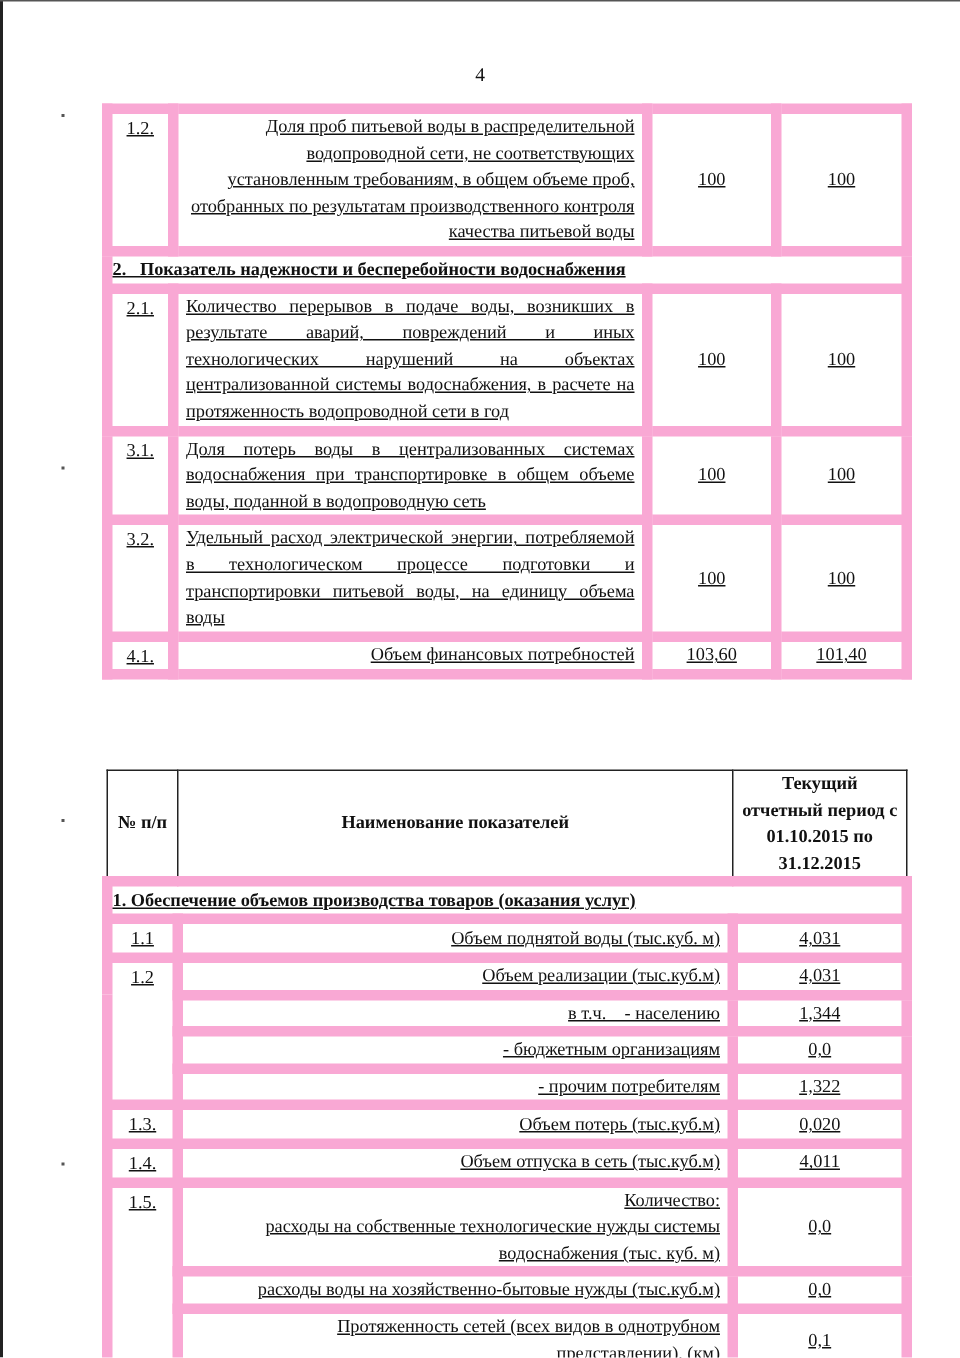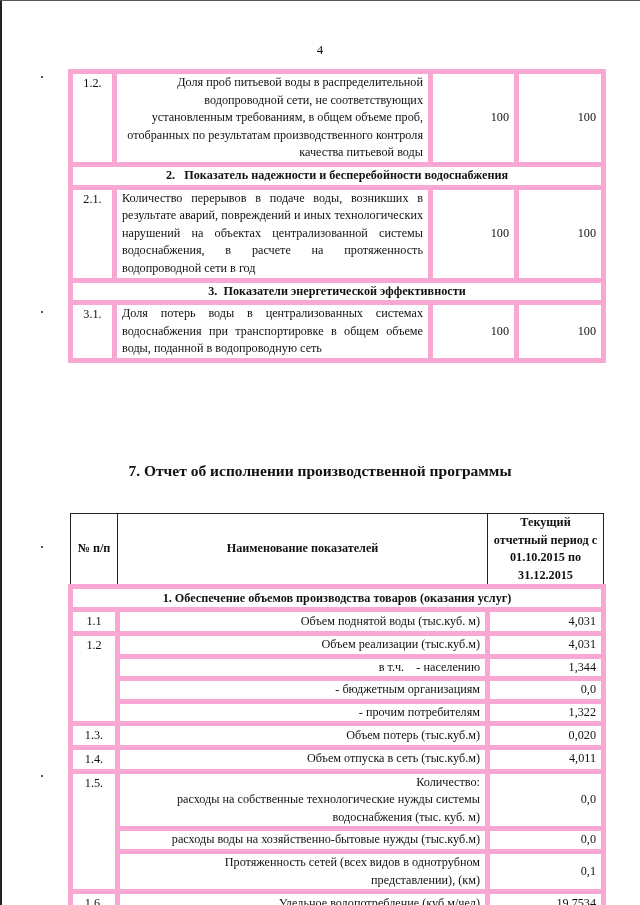--- a/index.html
+++ b/index.html
@@ -4,26 +4,26 @@
 <style>
   html, body { margin:0; padding:0; }
   body {
     width:640px; height:905px; background:#ffffff; position:relative; overflow:hidden;
     font-family:"Liberation Serif", "DejaVu Serif", serif; color:#111;
   }
   .scan-left { position:absolute; left:0; top:0; width:2px; height:905px; background:#222; }
   .scan-top { position:absolute; left:0; top:0; width:640px; height:1px; background:#555; }
   .page-num { position:absolute; left:0; width:640px; top:42px; text-align:center; font-size:13px; }
   table { position:absolute; border-collapse:collapse; table-layout:fixed; font-size:12.2px; line-height:17.6px; }
-  td { border:5px solid #f9a8d4; padding:0 5px; vertical-align:middle; }
+  td { border:7px solid #f9a8d4; padding:0 5px; vertical-align:middle;text-decoration:underline; }
   td.num { text-align:center; vertical-align:top; padding:1px 2px 0 2px; }
-  td.val { text-align:right; }
+  td.val { text-align:center; }
   td.txt { text-align:justify; }
   td.txt-left { text-align:right; }
-  td.section { text-align:center; font-weight:bold; padding:0; height:17px; }
+  td.section { font-weight:bold; padding:0; height:17px; }
   #t1 { left:68px; top:69px; width:533px; }
   #t2 { left:68px; top:513px; width:533px; }
   .report-title { position:absolute; left:0; width:640px; top:461px; text-align:center; font-weight:bold; font-size:15.5px; line-height:20px; }
   th { border:1px solid #222; font-weight:bold; text-align:center; font-size:12.2px; line-height:17.6px; padding:0 4px; }
   .ind1 { padding-left:8px; }
   .ind-vtch { padding-left:22px; white-space:pre; }
   .ind-sub { padding-left:58px;margin-top:12px; }
   .indent-first { text-indent:18px; padding-left:5px; }
   .speck { position:absolute; width:2px; height:2px; background:#555; }
 </style>
@@ -55,34 +55,42 @@
   </tr>
   <tr>
     <td class="section" colspan="4" style="white-space:pre">2.   Показатель надежности и бесперебойности водоснабжения</td>
   </tr>
   <tr style="height:92px">
     <td class="num">2.1.</td>
     <td class="txt" style="vertical-align:top;text-align-last:left">Количество перерывов в подаче воды, возникших в результате аварий, повреждений и иных технологических нарушений на объектах централизованной системы водоснабжения, в расчете на протяженность водопроводной сети в год</td>
     <td class="val">100</td>
     <td class="val">100</td>
   </tr>
-  <tr>
-    <td class="section" colspan="4" style="white-space:pre">3.  Показатели энергетической эффективности</td>
-  </tr>
   <tr style="height:50px">
     <td class="num">3.1.</td>
     <td class="txt" style="vertical-align:top;text-align-last:left">Доля потерь воды в централизованных системах водоснабжения при транспортировке в общем объеме воды, поданной в водопроводную сеть</td>
     <td class="val">100</td>
     <td class="val">100</td>
   </tr>
+  <tr style="height:70px">
+    <td class="num">3.2.</td>
+    <td class="txt" style="vertical-align:top;text-align-last:left">Удельный расход электрической энергии, потребляемой в технологическом процессе подготовки и транспортировки питьевой воды, на единицу объема воды</td>
+    <td class="val">100</td>
+    <td class="val">100</td>
+  </tr>
+  <tr style="height:18px">
+    <td class="num">4.1.</td>
+    <td class="txt-left">Объем финансовых потребностей</td>
+    <td class="val">103,60</td>
+    <td class="val">101,40</td>
+  </tr>
 </tbody>
   </table>
 
 <div class="report-title">
-  <div>7. Отчет об исполнении производственной программы</div>
 </div>
 
 <table id="t2">
   <colgroup>
     <col style="width:47px">
       <col style="width:370px">
       <col style="width:116px">
   </colgroup>
   <tbody>
       <tr style="height:70px">

